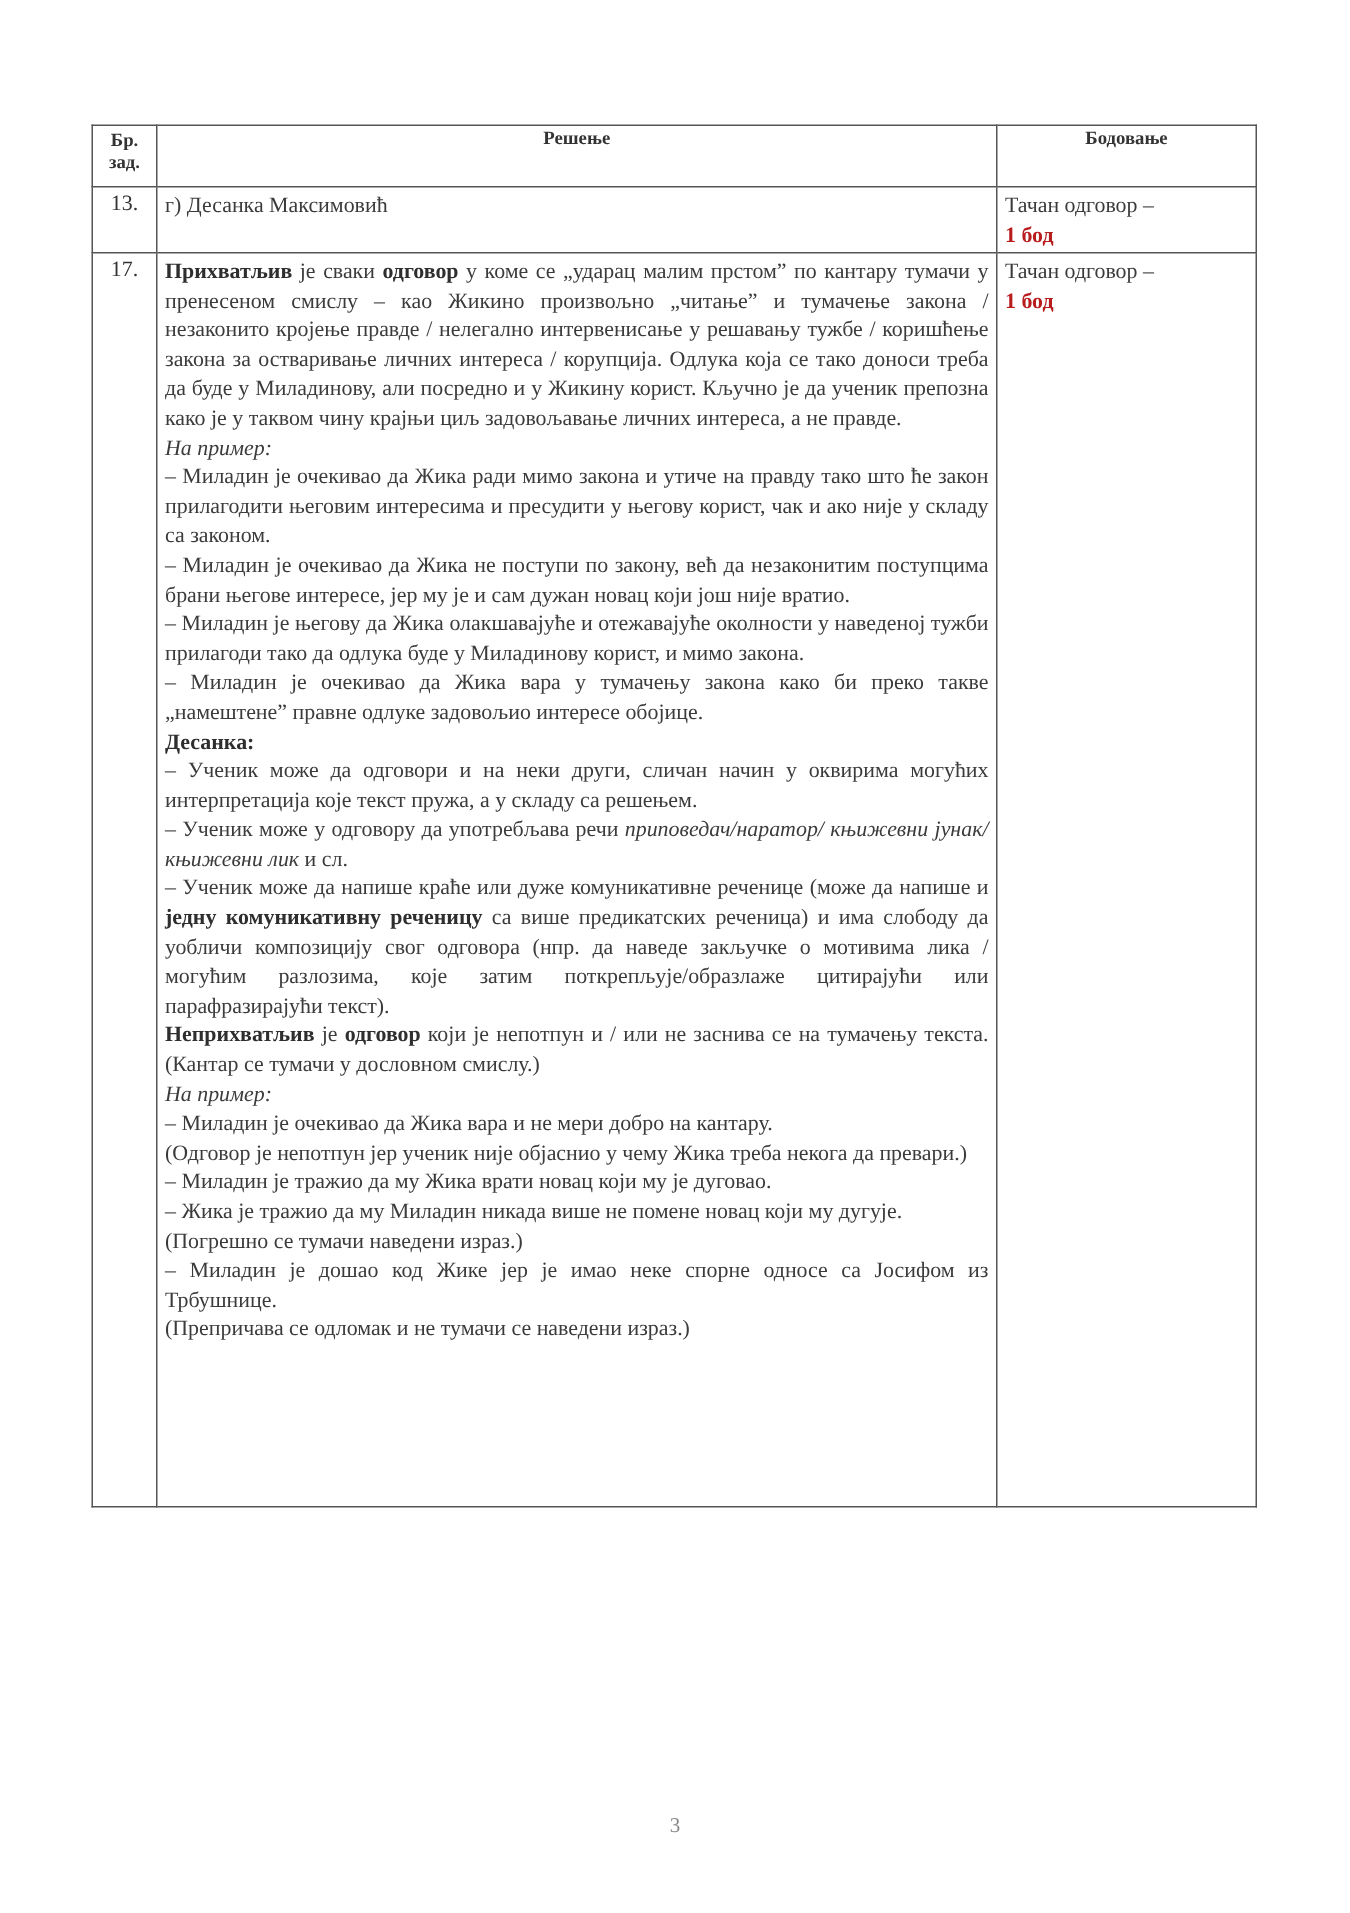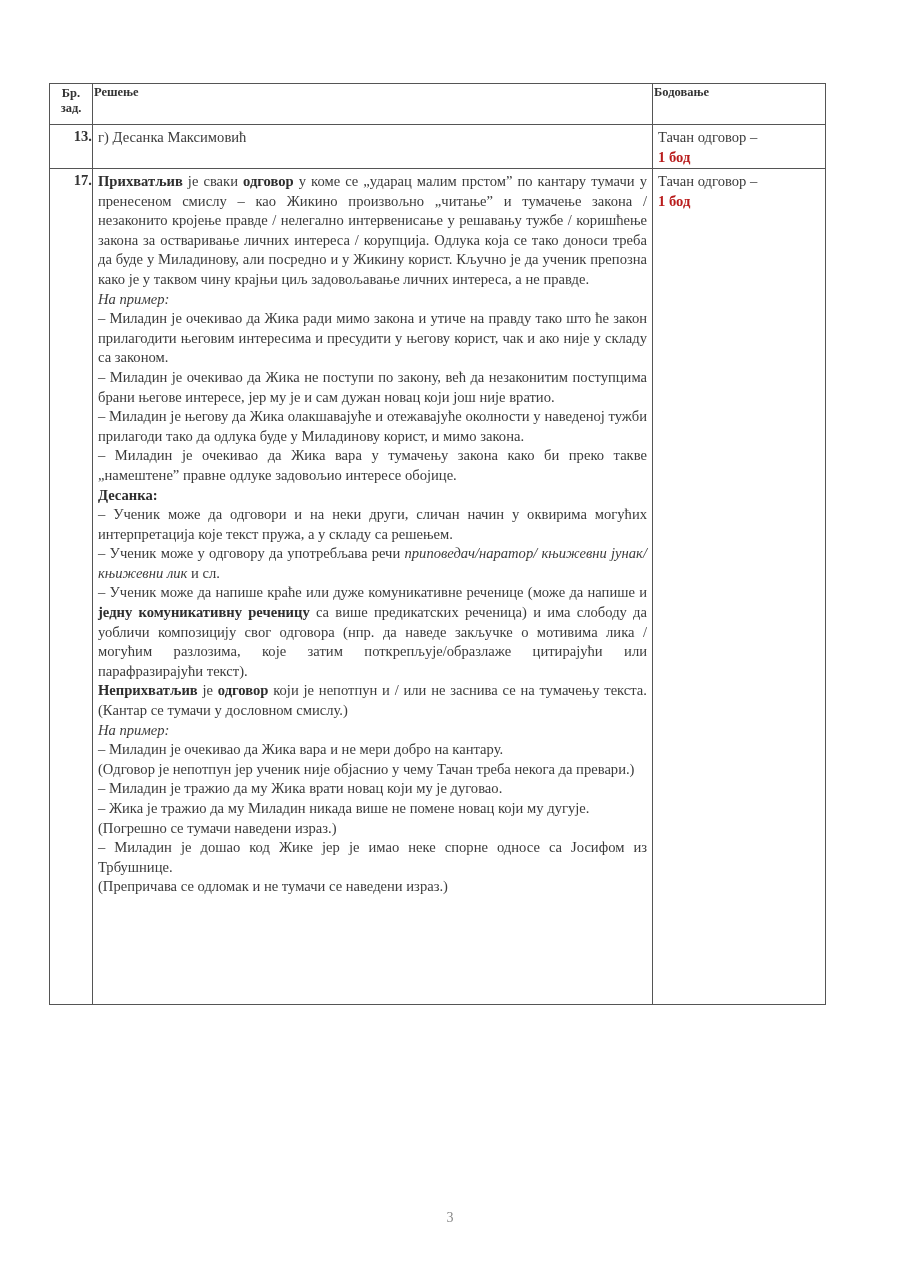--- a/index.html
+++ b/index.html
@@ -1,26 +1,26 @@
 <!DOCTYPE html>
 <html><head>
 <meta charset="utf-8">
 <style>
   html, body { margin: 0; padding: 0; background: #ffffff; }
   body { width: 900px; height: 1275px; position: relative; overflow: hidden;
          font-family: "Liberation Serif", "DejaVu Serif", serif; color: #3b3b3b; }
   .page { position: absolute; left: 0; top: 0; width: 900px; height: 1275px; }
-  table.key { position: absolute; left: 49px; top: 83px; width: 776px;
+  table.key { position: absolute; left: 61px; top: 83px; width: 776px;
               border-collapse: collapse; table-layout: fixed; font-size: 14.6px; }
   table.key td, table.key th { border: 1.6px solid #555; vertical-align: top; }
   col.c-num { width: 43px; } col.c-sol { width: 560px; } col.c-pts { width: 173px; }
   th { font-weight: bold; font-size: 12.5px; color: #333; }
   th.num { text-align: center; line-height: 15px; padding: 2px 0 2px 0; height: 36px; }
-  th.sol, th.pts { text-align: left; vertical-align: middle; }
-  td.num { font-weight: bold; text-align: right; padding: 3px 0 0 0; color: #333; }
+  th.sol, th.pts { text-align: center; vertical-align: middle; }
+  td.num { font-weight: normal; text-align: center; padding: 3px 0 0 0; color: #333; }
   td.sol { padding: 3px 5px 0 5px; line-height: 19.6px; }
   td.pts { padding: 3px 5px 0 5px; line-height: 19.6px; }
   tr.short td { height: 40px; }
   .pts .pt-line1 { display: block; }
   .pts .pt-line2 { display: block; font-weight: bold; color: #b91c1c; }
   .b { font-weight: bold; color: #2e2e2e; }
   .i { font-style: italic; }
   .par { display: block; text-align: justify; font-family: Liberation Serif, serif; }
   .line { display: block; }
   .page-number { position: absolute; left: 0; width: 900px; top: 1210px; text-align: center;
@@ -64,21 +64,21 @@
         <span class="par">– Миладин је очекивао да Жика не поступи по закону, већ да незаконитим поступцима брани његове интересе, јер му је и сам дужан новац који још није вратио.</span>
         <span class="par">– Миладин је његову да Жика олакшавајуће и отежавајуће околности у наведеној тужби прилагоди тако да одлука буде у Миладинову корист, и мимо закона.</span>
         <span class="par">– Миладин је очекивао да Жика вара у тумачењу закона како би преко такве „намештене” правне одлуке задовољио интересе обојице.</span>
         <span class="line b">Десанка:</span>
         <span class="par">– Ученик може да одговори и на неки други, сличан начин у оквирима могућих интерпретација које текст пружа, а у складу са решењем.</span>
         <span class="par"><span>– Ученик може у одговору да употребљава речи </span><span class="i">приповедач/наратор/ књижевни јунак/књижевни лик</span><span> и сл.</span></span>
         <span class="par"><span>– Ученик може да напише краће или дуже комуникативне реченице (може да напише и </span><span class="b">једну комуникативну реченицу</span><span> са више предикатских реченица) и има слободу да уобличи композицију свог одговора (нпр. да наведе закључке о мотивима лика / могућим разлозима, које затим поткрепљује/образлаже цитирајући или парафразирајући текст).</span></span>
         <span class="par"><span class="b">Неприхватљив</span><span> је </span><span class="b">одговор</span><span> који је непотпун и / или не заснива се на тумачењу текста. (Кантар се тумачи у дословном смислу.)</span></span>
         <span class="line i">На пример:</span>
         <span class="par">– Миладин је очекивао да Жика вара и не мери добро на кантару.</span>
-        <span class="par">(Одговор је непотпун јер ученик није објаснио у чему Тачан треба некога да превари.)</span>
+        <span class="par">(Одговор је непотпун јер ученик није објаснио у чему Жика треба некога да превари.)</span>
         <span class="par">– Миладин је тражио да му Жика врати новац који му је дуговао.</span>
         <span class="par">– Жика је тражио да му Миладин никада више не помене новац који му дугује.</span>
         <span class="par">(Погрешно се тумачи наведени израз.)</span>
         <span class="par">– Миладин је дошао код Жике јер је имао неке спорне односе са Јосифом из Трбушнице.</span>
         <span class="par">(Препричава се одломак и не тумачи се наведени израз.)</span>
       </td>
       <td class="pts">
         <span class="pt-line1">Тачан одговор –</span>
         <span class="pt-line2">1 бод</span>
       </td>

